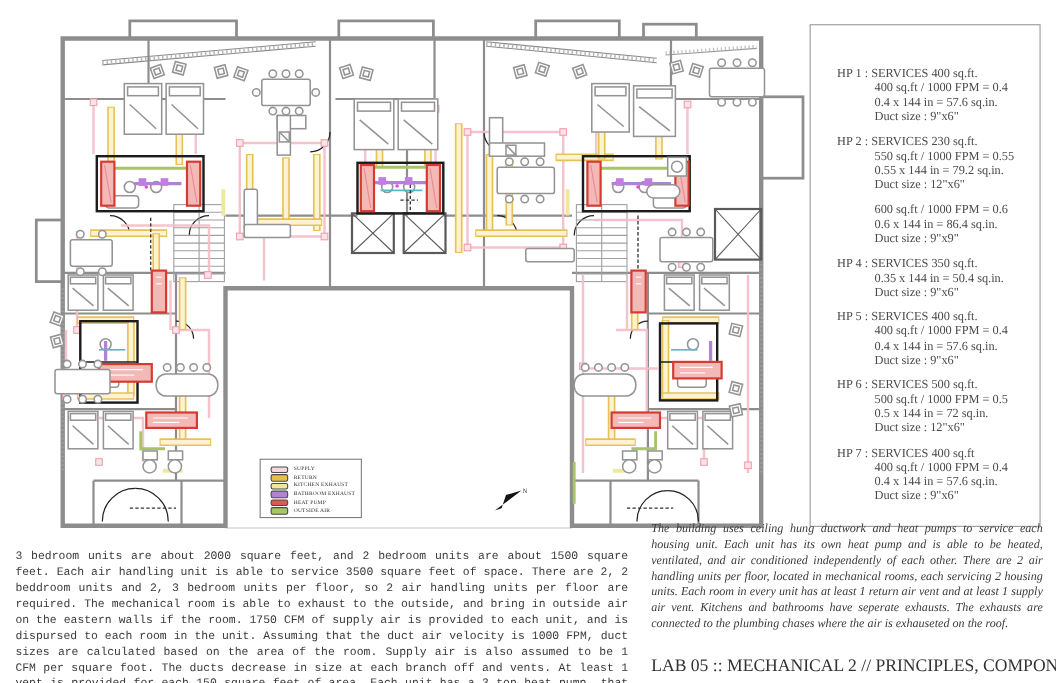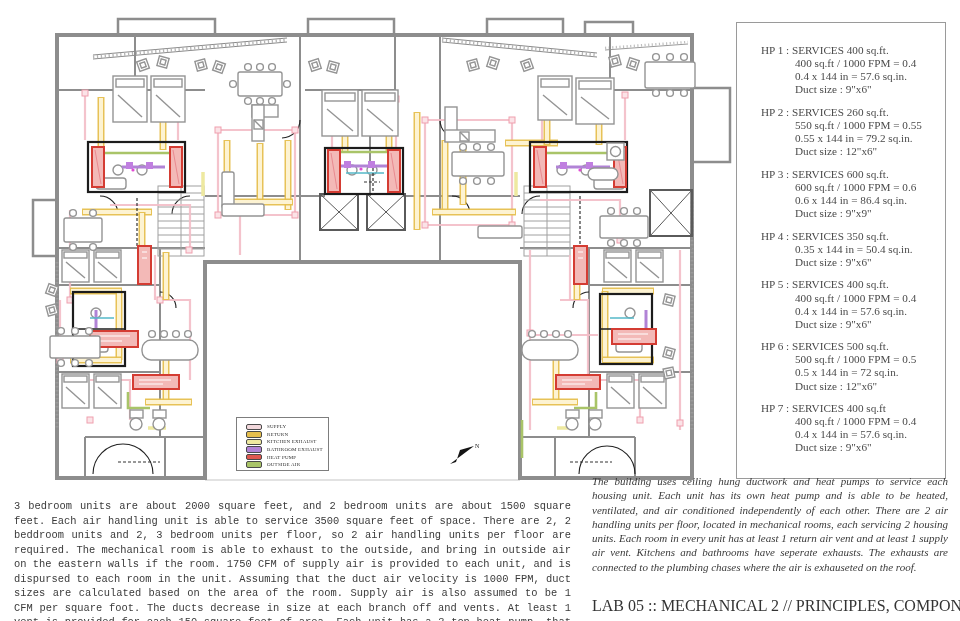--- a/index.html
+++ b/index.html
@@ -36,21 +36,21 @@
     border:1px solid #7d7d7d;background:#fff;box-sizing:border-box;
     padding:5px 0 0 9px;
   }
   .lg-row{display:flex;align-items:center;height:7.6px;}
   .lg-sw{width:14px;height:4.6px;border:1px solid #4a4a4a;border-radius:2px;margin-right:5px;flex:none;}
   .lg-lb{font-size:5px;letter-spacing:.2px;color:#2e2e2e;white-space:nowrap;font-family:"Liberation Serif",serif;}
   
   #hp-panel{
     position:absolute;left:736px;top:22px;width:210px;height:457px;
     border:1.5px solid #9a9a9a;box-sizing:border-box;background:#fff;
-    padding:21px 0 0 24px;
+    padding:38px 0 0 24px;
   }
   .hp-entry{margin-bottom:9.5px;font-size:11.2px;line-height:13.1px;color:#4a4a4a;}
   .hp-first{white-space:nowrap;}
   .hp-line{padding-left:34px;white-space:nowrap;}
   
   #note-left{
     position:absolute;left:14px;top:499px;width:557px;
     font-size:10.4px;line-height:14.55px;text-align:justify;color:#3a3a3a;font-family:Liberation Mono, monospace;
   }
   #note-right{
@@ -655,27 +655,26 @@
 </div>
 
 <div id="hp-panel">
   <div class="hp-entry">
     <div class="hp-first"><span>HP 1 :</span> <span>SERVICES 400 sq.ft.</span></div>
     <div class="hp-line">400 sq.ft / 1000 FPM = 0.4</div>
     <div class="hp-line">0.4 x 144 in = 57.6 sq.in.</div>
     <div class="hp-line">Duct size : 9"x6"</div>
   </div>
   <div class="hp-entry">
-    <div class="hp-first"><span>HP 2 :</span> <span>SERVICES 260 sq.ft.</span></div>
+    <div class="hp-first"><span>HP 2 :</span> <span>SERVICES 230 sq.ft.</span></div>
     <div class="hp-line">550 sq.ft / 1000 FPM = 0.55</div>
     <div class="hp-line">0.55 x 144 in = 79.2 sq.in.</div>
     <div class="hp-line">Duct size : 12"x6"</div>
   </div>
   <div class="hp-entry">
-    <div class="hp-first"><span>HP 3 :</span> <span>SERVICES 600 sq.ft.</span></div>
     <div class="hp-line">600 sq.ft / 1000 FPM = 0.6</div>
     <div class="hp-line">0.6 x 144 in = 86.4 sq.in.</div>
     <div class="hp-line">Duct size : 9"x9"</div>
   </div>
   <div class="hp-entry">
     <div class="hp-first"><span>HP 4 :</span> <span>SERVICES 350 sq.ft.</span></div>
     <div class="hp-line">0.35 x 144 in = 50.4 sq.in.</div>
     <div class="hp-line">Duct size : 9"x6"</div>
   </div>
   <div class="hp-entry">

